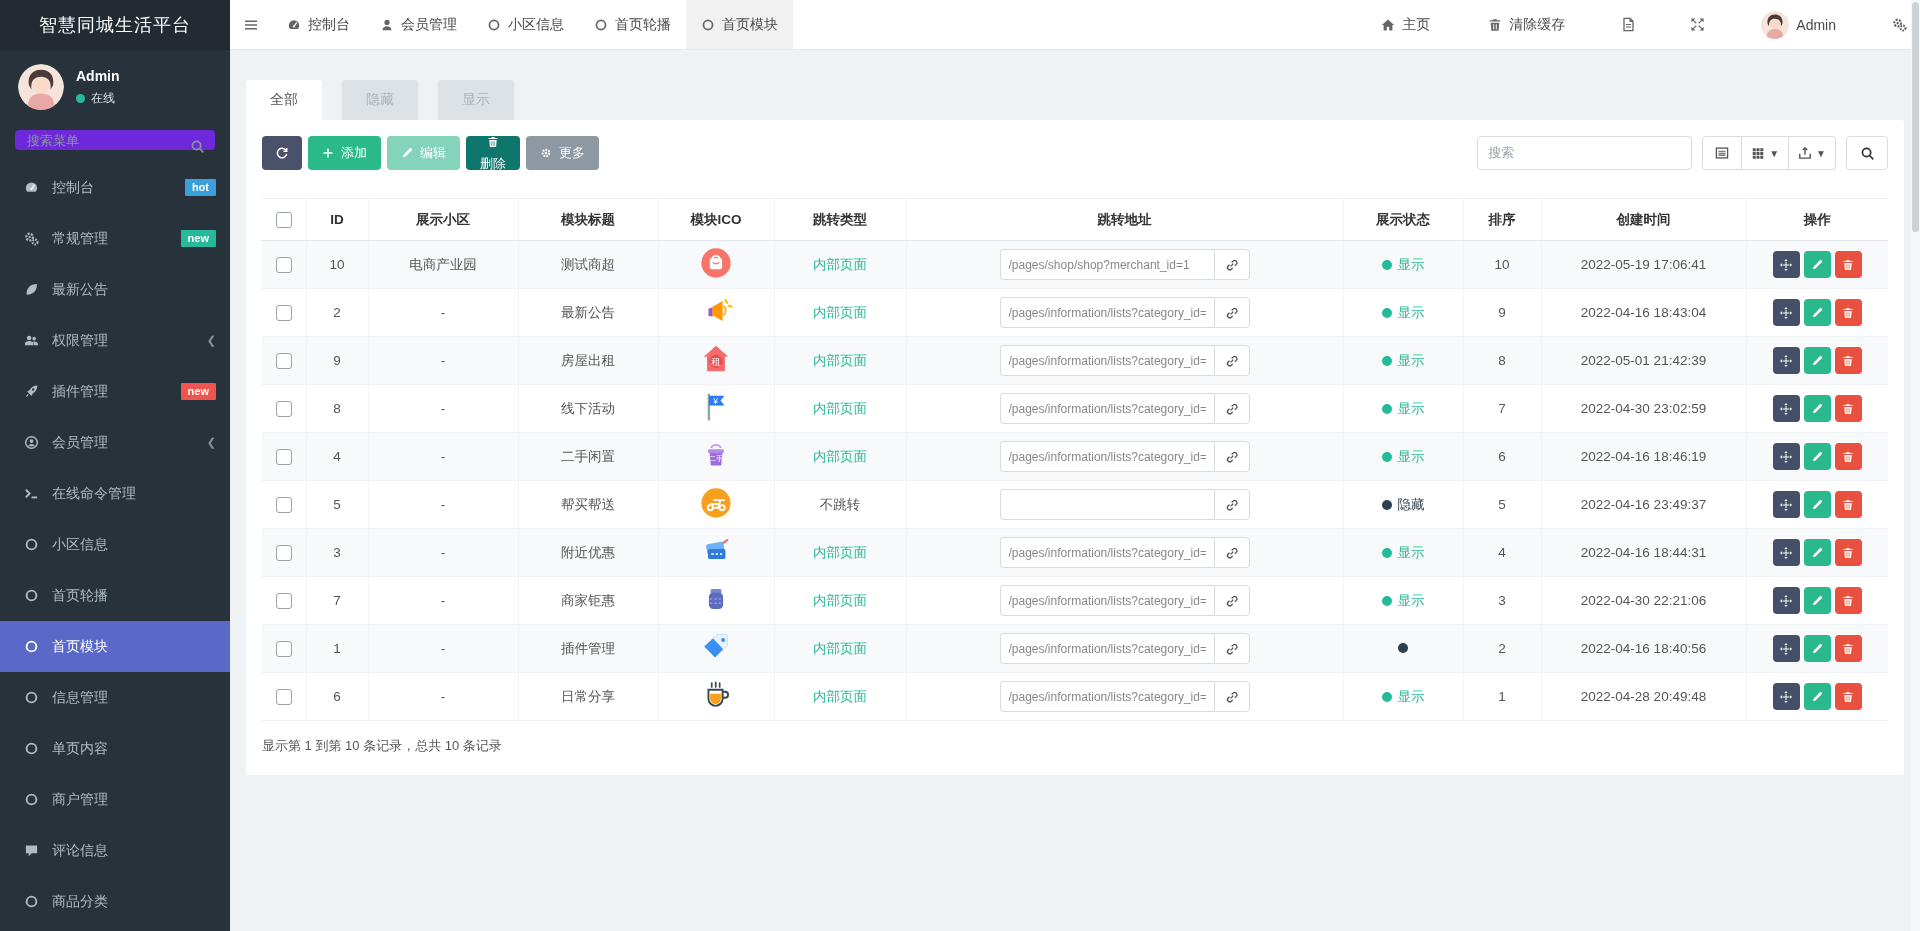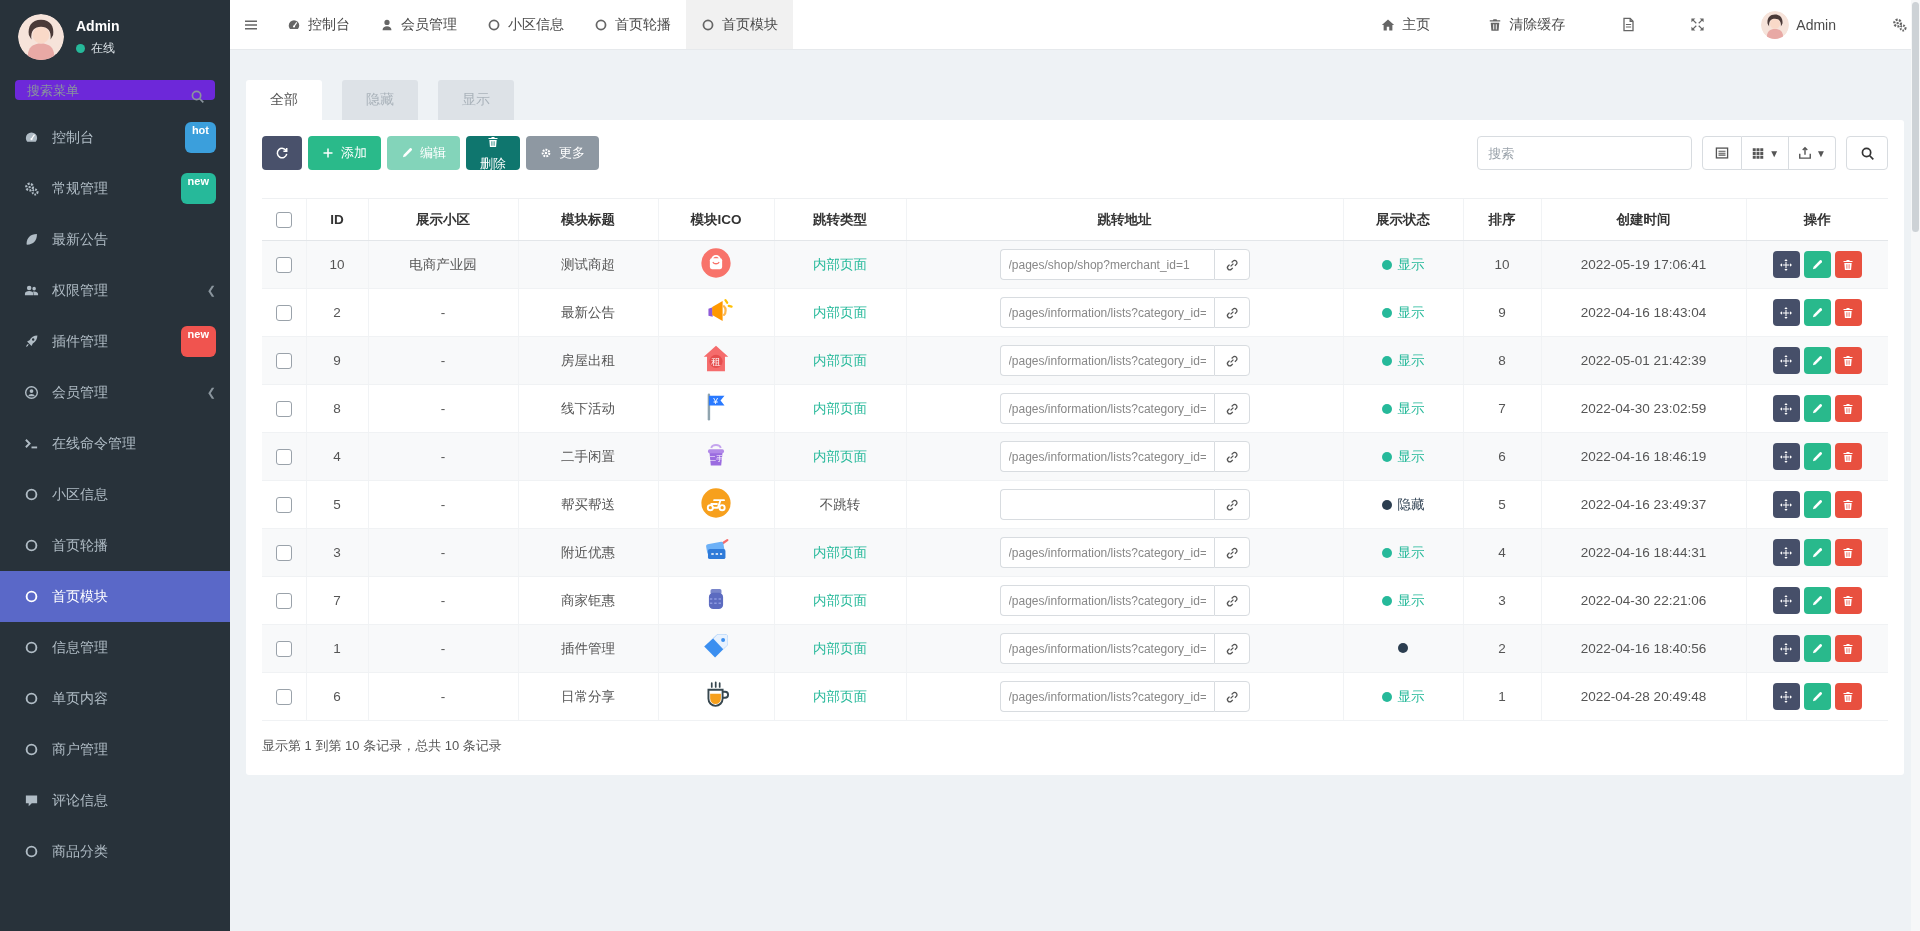--- a/index.html
+++ b/index.html
@@ -23,21 +23,21 @@
   .dot-green { background:#26b99a; }
   .side-search { margin:10px 15px 12px 15px; position:relative; }
   .side-search input { width:100%; height:20px; background:#6d28d9; border:0; border-radius:4px; padding:0 32px 0 12px; color:#cfd8dd; font-size:13px; outline:none; }
   .side-search input::placeholder { color:#8a959d; }
   .side-search .icon { position:absolute; right:10px; top:9px; font-size:15px; color:#8a959d; }
   .side-menu { flex:1; overflow:hidden; }
   .menu-item { display:flex; align-items:center; height:51px; padding:0 14px 0 22px; cursor:pointer; position:relative; color:#b0bcc5; }
   .menu-item .mi-icon { width:18px; font-size:15px; margin-right:12px; display:flex; justify-content:center; }
   .menu-item .mi-label { font-size:14px; }
   .menu-item.active { background:#5a68c8; color:#fff; }
-  .badge { margin-left:auto; font-size:11px; font-weight:bold; color:#fff; border-radius:6px; padding:2px 7px 17px; }
+  .badge { margin-left:auto; font-size:11px; font-weight:bold; color:#fff; border-radius:1px; padding:2px 7px 3px; }
   .chev { margin-left:auto; font-size:17px; color:#8a959d; line-height:1; }
 
   
   .main { flex:1; display:flex; flex-direction:column; min-width:0; }
   .topbar { height:50px; background:#fff; border-bottom:1px solid #e6e9ec; display:flex; align-items:stretch; flex-shrink:0; }
   .tb-left, .tb-right { display:flex; align-items:stretch; }
   .tb-right { margin-left:auto;gap:28px; }
   .tb-item { display:flex; align-items:center; gap:7px; padding:0 15px; font-size:14px; color:#4a4a4a; cursor:pointer; }
   .tb-item .icon { font-size:14px; color:#666; }
   .tb-item.active { background:#f1f1f1; }
@@ -54,21 +54,21 @@
 
   .toolbar { display:flex; align-items:center; }
   .btn { height:34px; border:0; border-radius:4px; color:#fff; font-size:13px; display:inline-flex; align-items:center; gap:7px; padding:0 14px; margin-right:6px; cursor:pointer; font-family:inherit; }
   .btn .icon { font-size:12px; }
   .btn-refresh { background:#49516b; width:40px; justify-content:center; padding:0; font-size:13px; }
   .btn-add { background:#2aba8a; }
   .btn-edit { background:#83d4ba; }
   .btn-del { background:#0f766e;flex-direction:column; }
   .btn-more { background:#8e98a2; }
   .toolbar-right { margin-left:auto; display:flex; align-items:center; }
-  .tb-search { width:215px; height:34px; border:1px solid #d8dce0; border-radius:4px; padding:0 10px; font-size:13px; color:#555; outline:none; font-family:Liberation Sans, sans-serif; }
+  .tb-search { width:215px; height:34px; border:1px solid #d8dce0; border-radius:4px; padding:0 10px; font-size:13px; color:#555; outline:none; font-family:Liberation Serif, serif; }
   .tb-search::placeholder { color:#9aa2aa; }
   .btn-group { display:flex; margin-left:10px; }
   .gbtn { height:34px; min-width:40px; background:#fff; border:1px solid #d8dce0; display:inline-flex; align-items:center; justify-content:center; gap:4px; color:#555; font-size:13px; cursor:pointer; padding:0 9px; }
   .gbtn + .gbtn { border-left:0; }
   .gbtn:first-child { border-radius:4px 0 0 4px; }
   .gbtn:last-child { border-radius:0 4px 4px 0; }
   .caret { font-size:10px; color:#555; }
   .btn-search { height:34px; width:42px; margin-left:10px; background:#fff; border:1px solid #d8dce0; border-radius:4px; display:inline-flex; align-items:center; justify-content:center; color:#333; font-size:15px; cursor:pointer; }
 
   table { width:100%; border-collapse:collapse; margin-top:28px; table-layout:fixed; }
@@ -98,20 +98,21 @@
   .abtn-del { background:#e8503f; }
   .table-footer { margin-top:16px; font-size:13px; color:#555; padding-bottom:4px; }
 
   .scroll-track { position:fixed; right:0; top:0; width:9px; height:931px; background:#f6f7f8; }
   .scroll-thumb { position:absolute; top:2px; right:1px; width:7px; height:230px; border-radius:4px; background:#cdd2d6; }
 </style>
 </head>
 <body>
 
 <aside class="sidebar">
+  <div class="brand">智慧同城生活平台</div>
   <div class="user-panel">
     <span class="user-avatar">
         <svg viewBox="0 0 36 36">
           <circle cx="18" cy="18" r="18" fill="#f6e3da"></circle>
           <path d="M28 30c-1-5-5-7-10-7s-9 2-10 7l-1 6h22z" fill="#e8a9a5"></path>
           <circle cx="18" cy="16.5" r="6.5" fill="#f9d9c8"></circle>
           <path d="M18 4.5c-7.5 0-10.5 5.5-9.5 12l2 3.5c-.8-7 2.5-10 7.5-10s8.3 3 7.5 10l2-3.5c1-6.5-2-12-9.5-12z" fill="#4a3a38"></path>
         </svg>
       </span>
     <span>

